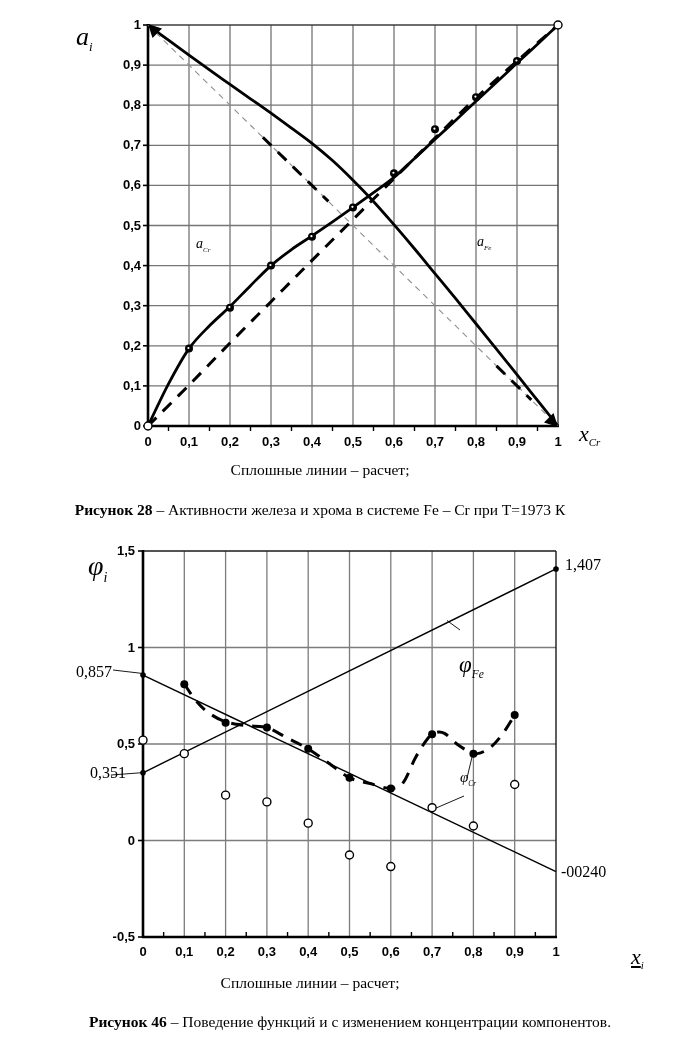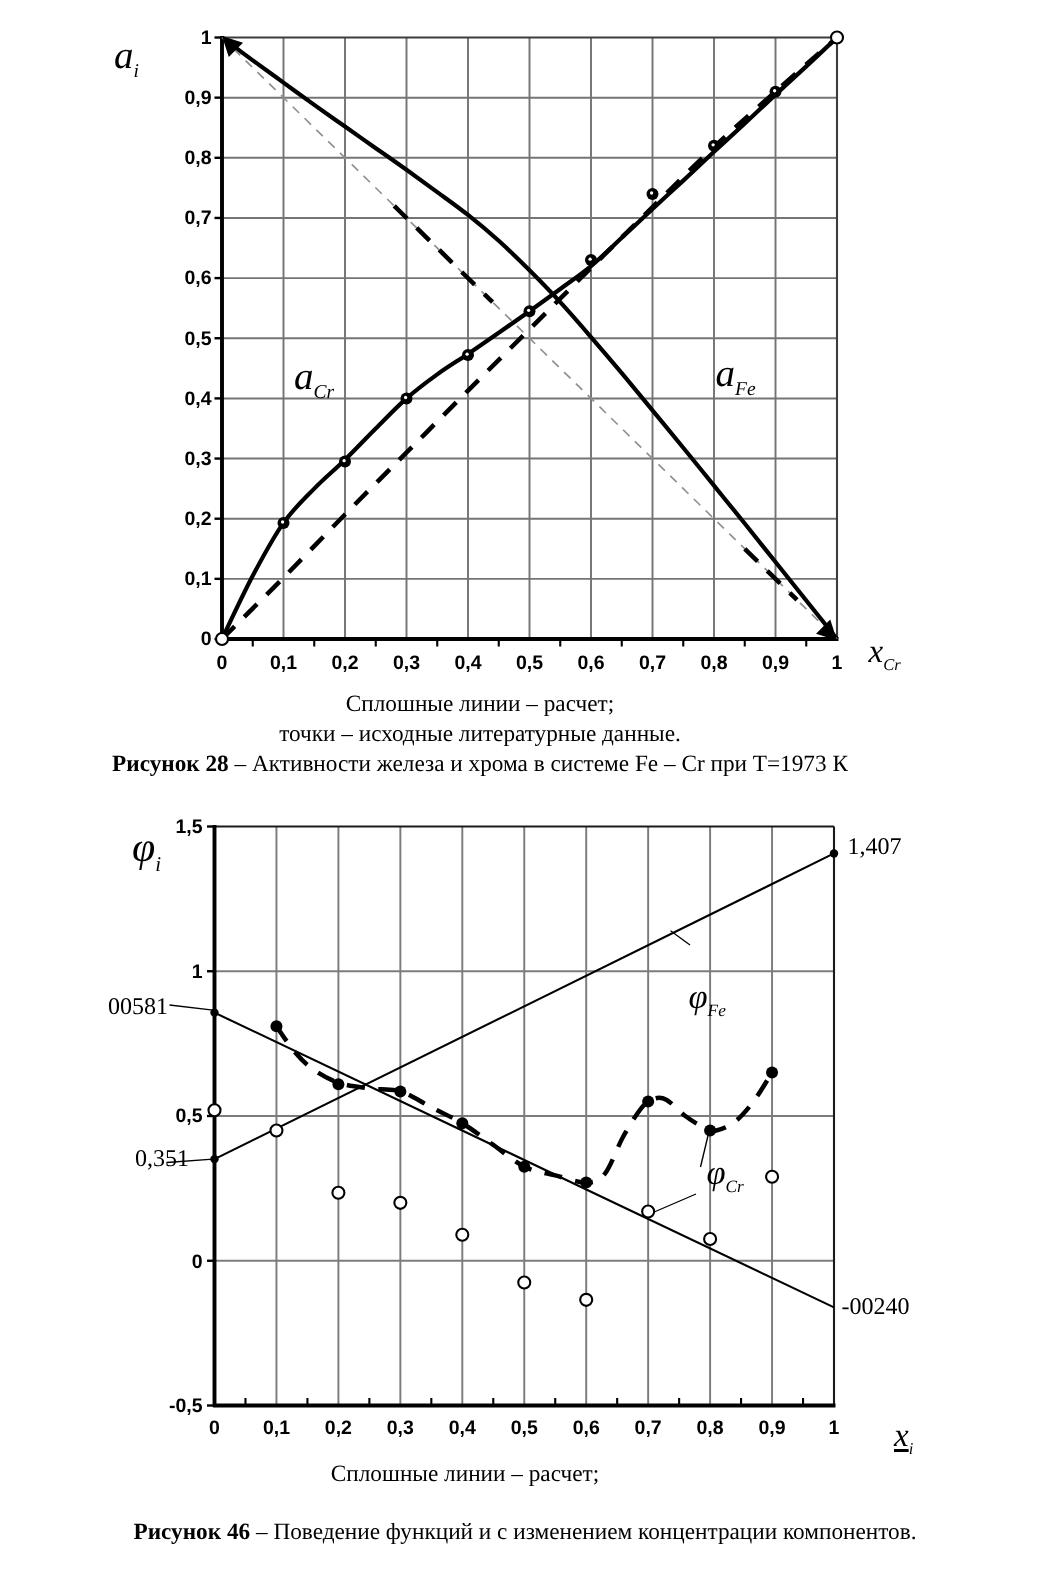--- a/index.html
+++ b/index.html
@@ -10,21 +10,21 @@
   #chart-canvas{position:absolute;left:0;top:0;}
   .ticklab{position:absolute;font-family:"Liberation Sans",sans-serif;font-weight:bold;font-size:13px;line-height:16px;color:#000;}
   .ylab{text-align:right;}
   .xlab{text-align:center;}
   .ann{position:absolute;font-size:16px;line-height:18px;font-family:Liberation Serif, serif;}
   .ann.right-edge{text-align:right;}
   .axis-sym{position:absolute;font-style:italic;font-family:"Liberation Serif",serif;}
   .axis-sym sub{font-size:0.5em;font-style:italic;}
   .big{font-size:26px;}
   .mid{font-size:22px;}
-  .inner{font-size:26px;}
+  .inner{font-size:14px;}
   .cap{position:absolute;text-align:center;font-size:15.5px;line-height:19.5px;font-family:"Liberation Serif",serif;}
   .cap b{font-weight:bold;}
 </style>
 </head>
 <body>
 
 <svg id="chart-canvas" width="700" height="1062" viewBox="0 0 700 1062">
     <line x1="189" y1="25" x2="189" y2="426" stroke="#757575" stroke-width="1.3"></line>
     <line x1="230" y1="25" x2="230" y2="426" stroke="#757575" stroke-width="1.3"></line>
     <line x1="271" y1="25" x2="271" y2="426" stroke="#757575" stroke-width="1.3"></line>
@@ -162,33 +162,32 @@
 <div class="axis-sym big" style="left:76px;top:22px;"><span class="sym">a</span><sub>i</sub></div>
 
 <div class="axis-sym mid" style="left:579px;top:421px;"><span class="sym">x</span><sub>Cr</sub></div>
 
 <div class="axis-sym inner" style="left:196px;top:236px;"><span class="sym">a</span><sub>Cr</sub></div>
 
 <div class="axis-sym inner" style="left:477px;top:234px;"><span class="sym">a</span><sub>Fe</sub></div>
 
 <div class="cap" style="left:0px;top:460px;width:640px;">
   <div>Сплошные линии – расчет;</div>
-  <div>точки – исходные литературные данные.</div>
 </div>
 <div class="cap" style="left:0px;top:500px;width:640px;"><b>Рисунок 28</b><span> – Активности железа и хрома в системе Fe – Cr  при Т=1973 К</span></div>
 
 <div class="axis-sym big" style="left:88px;top:550px;font-size:28px;"><span class="sym">φ</span><sub>i</sub></div>
 
-<div class="axis-sym mid" style="left:596px;top:944px;text-decoration:underline;"><span class="sym">x</span><sub>i</sub></div>
+<div class="axis-sym mid" style="left:631px;top:944px;text-decoration:underline;"><span class="sym">x</span><sub>i</sub></div>
 
 <div class="axis-sym inner" style="left:459px;top:612px;font-size:23px;margin-top:40px;"><span class="sym">φ</span><sub>Fe</sub></div>
 
-<div class="axis-sym inner" style="left:471px;top:769px;font-size:23px;"><span class="sym">φ</span><sub>Cr</sub></div>
-
-<div class="ann right-edge" style="left:58px;top:663px;width:54px;">00581</div>
+<div class="axis-sym inner" style="left:460px;top:769px;font-size:15px;"><span class="sym">φ</span><sub>Cr</sub></div>
+
+<div class="ann right-edge" style="left:58px;top:663px;width:54px;">0,857</div>
 <div class="ann right-edge" style="left:72px;top:764px;width:54px;">0,351</div>
 <div class="ann" style="left:565px;top:556px;">1,407</div>
 <div class="ann" style="left:561px;top:863px;">-00240</div>
 
 <div class="cap" style="left:0px;top:973px;width:620px;">
   <div>Сплошные линии – расчет;</div>
 </div>
 <div class="cap" style="left:0px;top:1012px;width:700px;"><b>Рисунок 46</b><span> – Поведение функций  и  с изменением концентрации компонентов.</span></div>
 
 <div class="ticklab xlab" style="left: 128px; top: 434px; width: 40px;">0</div>

